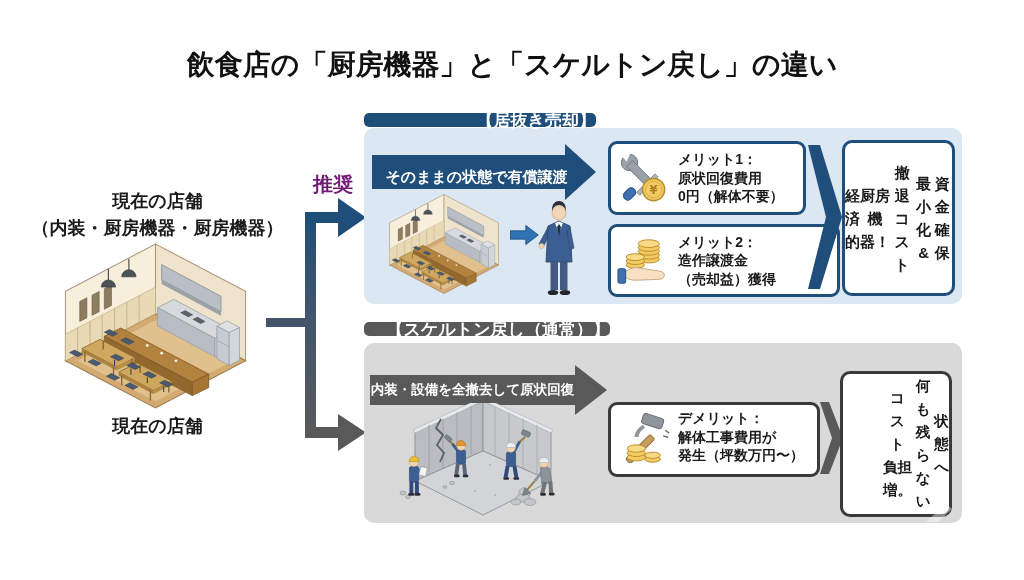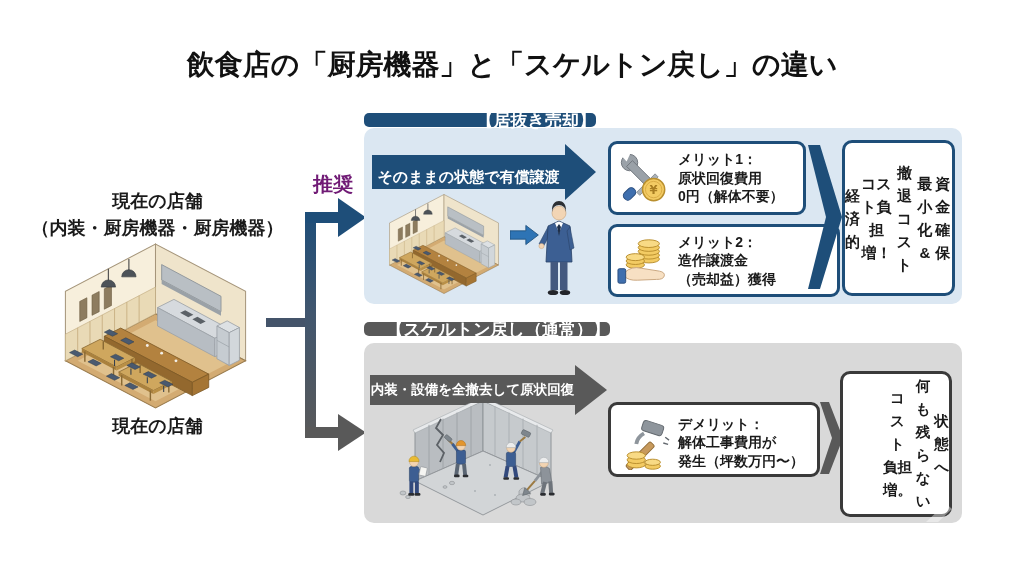--- a/index.html
+++ b/index.html
@@ -26,30 +26,30 @@
   .hdr { height:14px; border-radius:5px; color:#fff; font-weight:bold; font-size:17px;
     display:flex; align-items:center; justify-content:flex-end; }
   .hdr-top { left:364px; top:113px; width:232px; background:#1e4e79; }
   .hdr-bottom { left:364px; top:322px; width:246px; background:#595959; }
 
   .banner-top { left:372px; top:144px; width:224px; height:56px; }
   .banner-bottom { left:370px; top:365px; width:237px; height:50px; }
   .banner-svg { position:absolute; left:0; top:0; }
   .banner-text { position:absolute; display:flex; align-items:center; justify-content:center;
     color:#fff; font-weight:bold; white-space:nowrap; }
-  .banner-top .banner-text { left:0; top:11px; width:193px; height:44px; font-size:15px; }
+  .banner-top .banner-text { left:0; top:11px; width:193px; height:44px; font-size:15px;padding-left:8px; }
   .banner-bottom .banner-text { left:0; top:10px; width:205px; height:30px; font-size:13.5px; }
 
   .mbox { background:#fff; border:3px solid #1e4e79; border-radius:9px;
     display:flex; align-items:center; gap:7px; padding:4px 6px; box-sizing:border-box; }
   .merit1 { left:608px; top:141px; width:198px; height:74px; }
   .merit2 { left:608px; top:224px; width:232px; height:73px; }
   .dbox  { left:608px; top:402px; width:212px; height:75px; background:#fff;
     border:3px solid #3a3a3a; border-radius:9px;
-    display:flex; align-items:flex-end; gap:7px; padding:4px 6px; box-sizing:border-box; }
+    display:flex; align-items:flex-start; gap:7px; padding:4px 6px; box-sizing:border-box; }
   .mtext { font-size:14px; font-weight:bold; line-height:18.5px; white-space:nowrap; }
 
   .rbox { background:#fff; border-radius:10px; display:flex; flex-direction:row;
     align-items:center; justify-content:center; font-weight:bold; text-align:center; }
   .rbox-top { left:842px; top:140px; width:113px; height:156px;
     border:3px solid #1e4e79; font-size:15px; line-height:23px; }
   .rbox-bottom { left:840px; top:371px; width:112px; height:146px;
     border:3px solid #3a3a3a; font-size:14.5px; line-height:23px;padding-left:40px; }
 
   .box-sizing, .rbox { box-sizing:border-box; }
@@ -219,21 +219,21 @@
       <div>（売却益）獲得</div>
     </div>
   </div>
 
   <svg class="abs" style="left:808px;top:145px" width="36" height="144" viewBox="0 0 36 144">
     <polygon points="0,0 12,0 34,72 12,144 0,144 18,72" fill="#1e4e79"></polygon>
   </svg>
 
   <div class="abs rbox rbox-top">
     <div>経済的</div>
-    <div>コスト負担増！</div>
+    <div>厨房機器！</div>
     <div>撤退コスト</div>
     <div>最小化&amp;</div>
     <div>資金確保</div>
   </div>
 
   <div class="abs panel panel-bottom"></div>
   <div class="abs hdr hdr-bottom">
     <span>【スケルトン戻し（通常）】</span>
   </div>
   <div class="abs banner-bottom">

